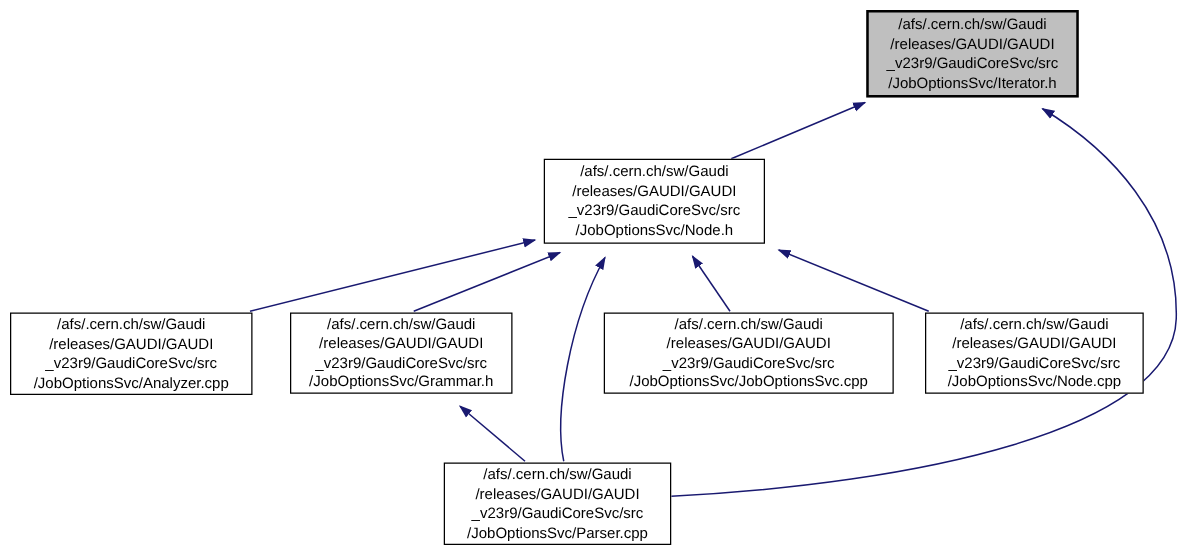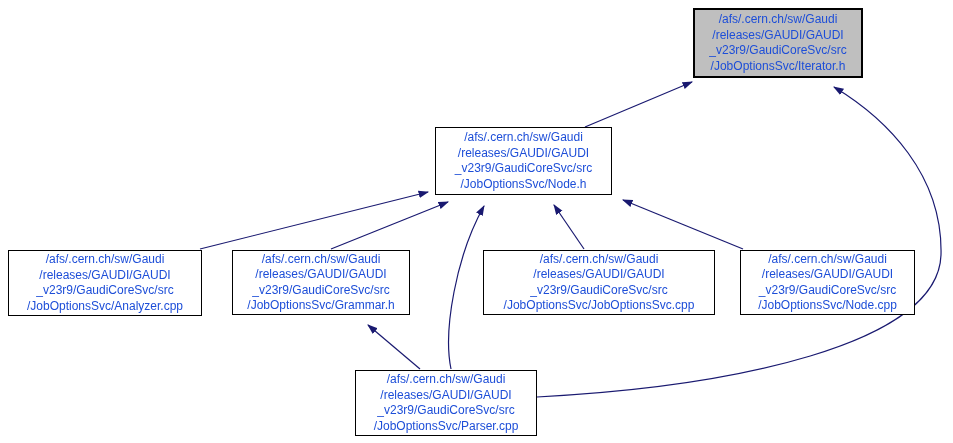--- a/index.html
+++ b/index.html
@@ -27,21 +27,21 @@
     box-sizing: border-box;
     background: #ffffff;
     border: 1px solid #000000;
     display: flex;
     align-items: center;
     justify-content: center;
     text-align: center;
     white-space: pre-line;
     font-size: 12px;
     line-height: 15.5px;
-    color: #1d4ed8;
+    color: #000000;
     cursor: pointer;
   }
   .node.highlighted {
     background: #bfbfbf;
     border-width: 2px;
   }
   
   .n-iterator   { left: 693px; top: 8px;   width: 170px; height: 70px; }
   .n-nodeh      { left: 435px; top: 127px; width: 177px; height: 68px; }
   .n-analyzer   { left: 8px;   top: 250px; width: 194px; height: 66px; }

